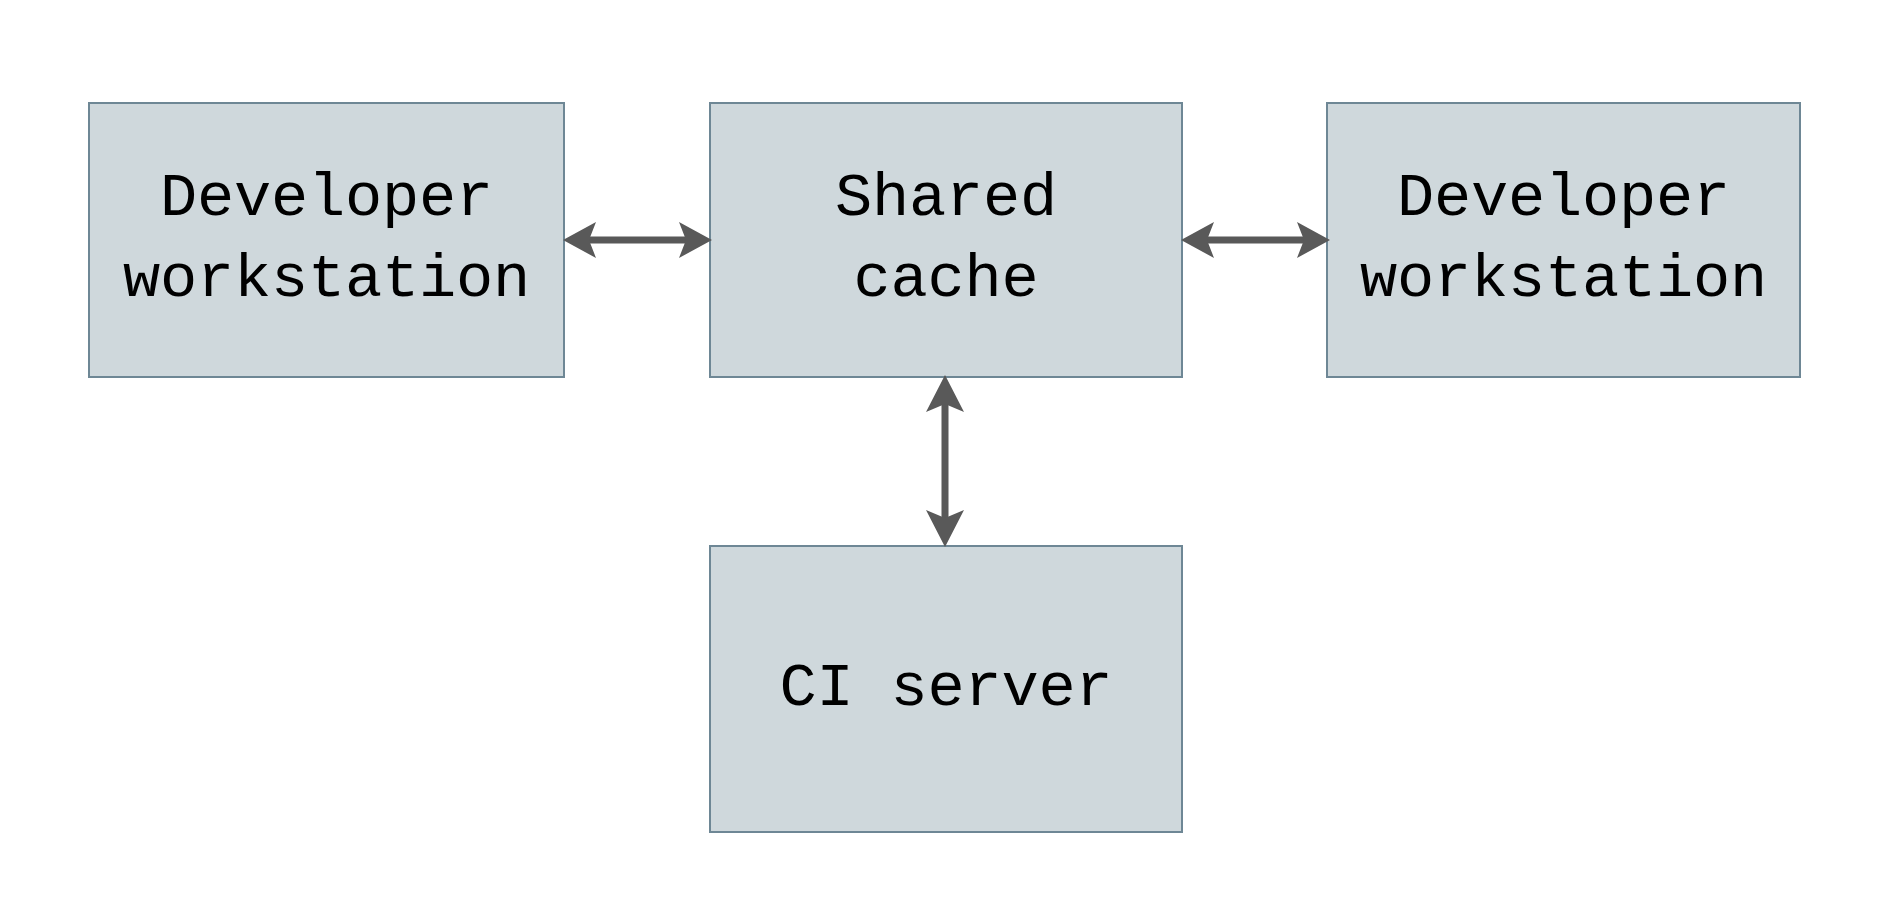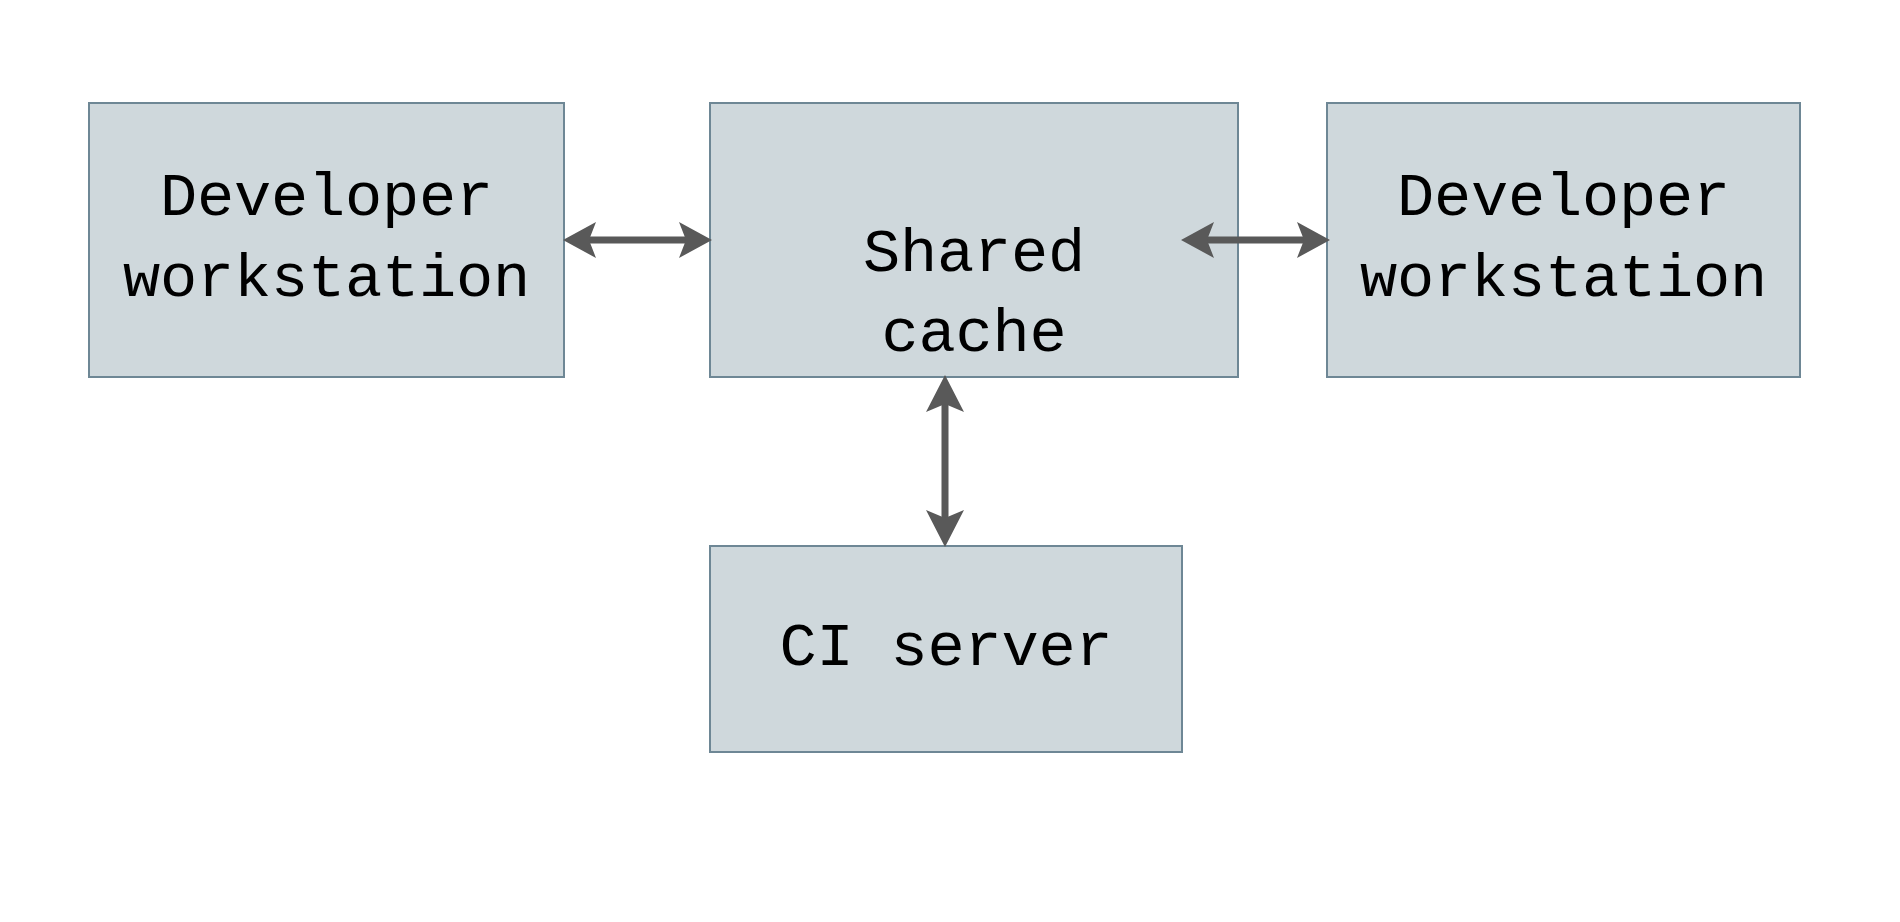--- a/index.html
+++ b/index.html
@@ -37,23 +37,23 @@
     font-size: 62px;
     line-height: 1.30;
     font-weight: 400;
     color: #000000;
     letter-spacing: -0.2px;
     white-space: pre-line;
     padding: 0 6px;
   }
 
   #node-dev-left   { left: 88px;   top: 102px; width: 477px; height: 276px; }
-  #node-shared     { left: 709px;  top: 102px; width: 530px; height: 276px; align-items: flex-end; }
+  #node-shared     { left: 709px;  top: 102px; width: 474px; height: 276px; }
   #node-dev-right  { left: 1326px; top: 102px; width: 475px; height: 276px; }
-  #node-ci         { left: 709px;  top: 545px; width: 474px; height: 208px; }
+  #node-ci         { left: 709px;  top: 545px; width: 474px; height: 288px; }
 
   
   .connector {
     position: absolute;
     overflow: visible;
   }
   #conn-left-shared  { left: 560px;  top: 205px; width: 155px; height: 70px; }
   #conn-shared-right { left: 1178px; top: 205px; width: 155px; height: 70px; }
   #conn-shared-ci    { left: 910px;  top: 372px; width: 70px;  height: 178px; }
 </style>

